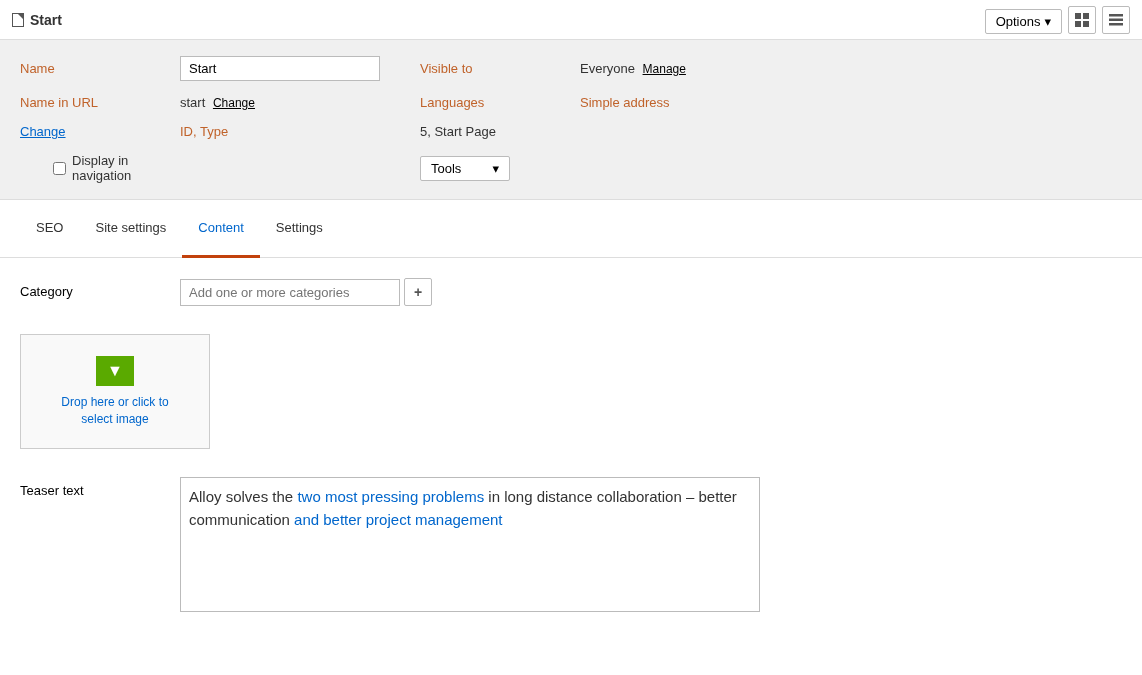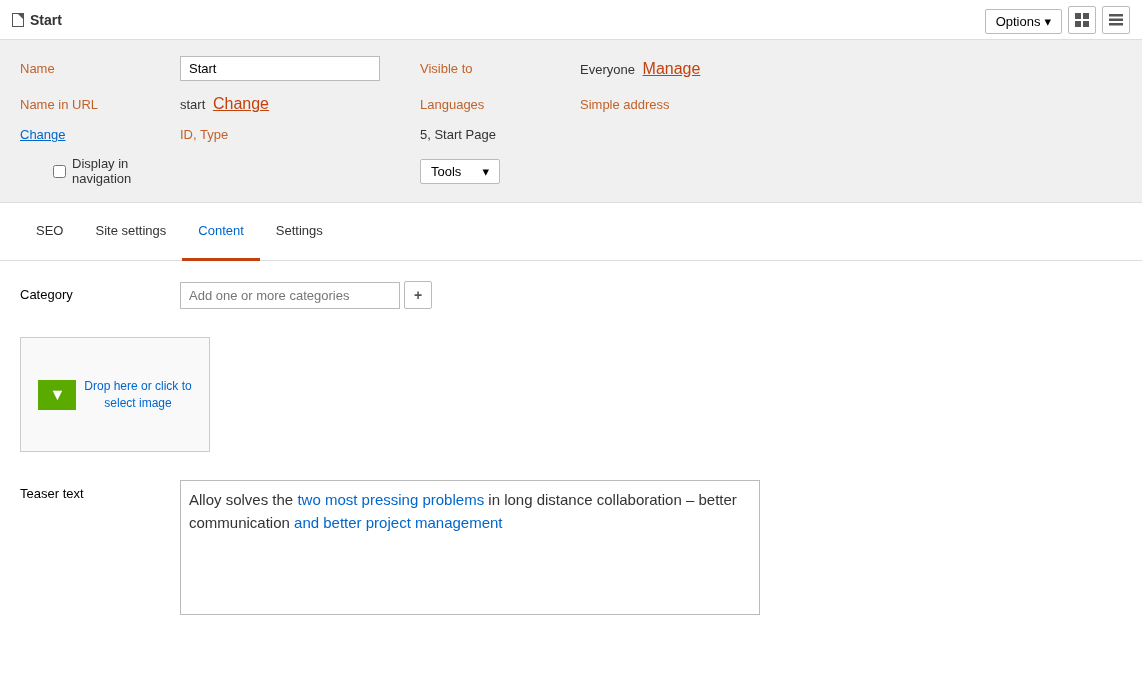--- a/index.html
+++ b/index.html
@@ -74,24 +74,24 @@
     }
     .prop-value input[type="text"] {
       width: 200px;
       padding: 4px 8px;
       border: 1px solid #bbb;
       background: #fff;
       font-size: 13px;
       outline: none;
     }
     .link {
-      color: #c2410c;
+      color: #000000;
       text-decoration: underline;
       cursor: pointer;
-      font-size: 16px;
+      font-size: 12px;
       margin-left: 4px;
     }
     .link-inline {
       color: #0066cc;
       text-decoration: underline;
       cursor: pointer;
       font-size: 13px;
     }
     .checkbox-row {
       display: flex;
@@ -104,21 +104,21 @@
     .tools-dropdown {
       display: flex;
       align-items: center;
       gap: 4px;
       padding: 4px 10px;
       border: 1px solid #bbb;
       background: #fff;
       cursor: pointer;
       font-size: 13px;
       border-radius: 2px;
-      width: 80px;
+      width: 90px;
       justify-content: space-between;
     }
 
     
     .tabs-bar {
       display: flex;
       border-bottom: 1px solid #ddd;
       padding: 0 20px;
       background: #fff;
     }
@@ -188,20 +188,21 @@
       border-radius: 2px;
     }
 
     
     .image-dropzone {
       width: 190px;
       height: 115px;
       border: 1px solid #ccc;
       background: #f9f9f9;
       display: flex;
+      flex-direction: column;
       align-items: center;
       justify-content: center;
       cursor: pointer;
       gap: 8px;
     }
     .drop-arrow {
       width: 38px;
       height: 30px;
       background: #5aaa00;
       display: flex;

